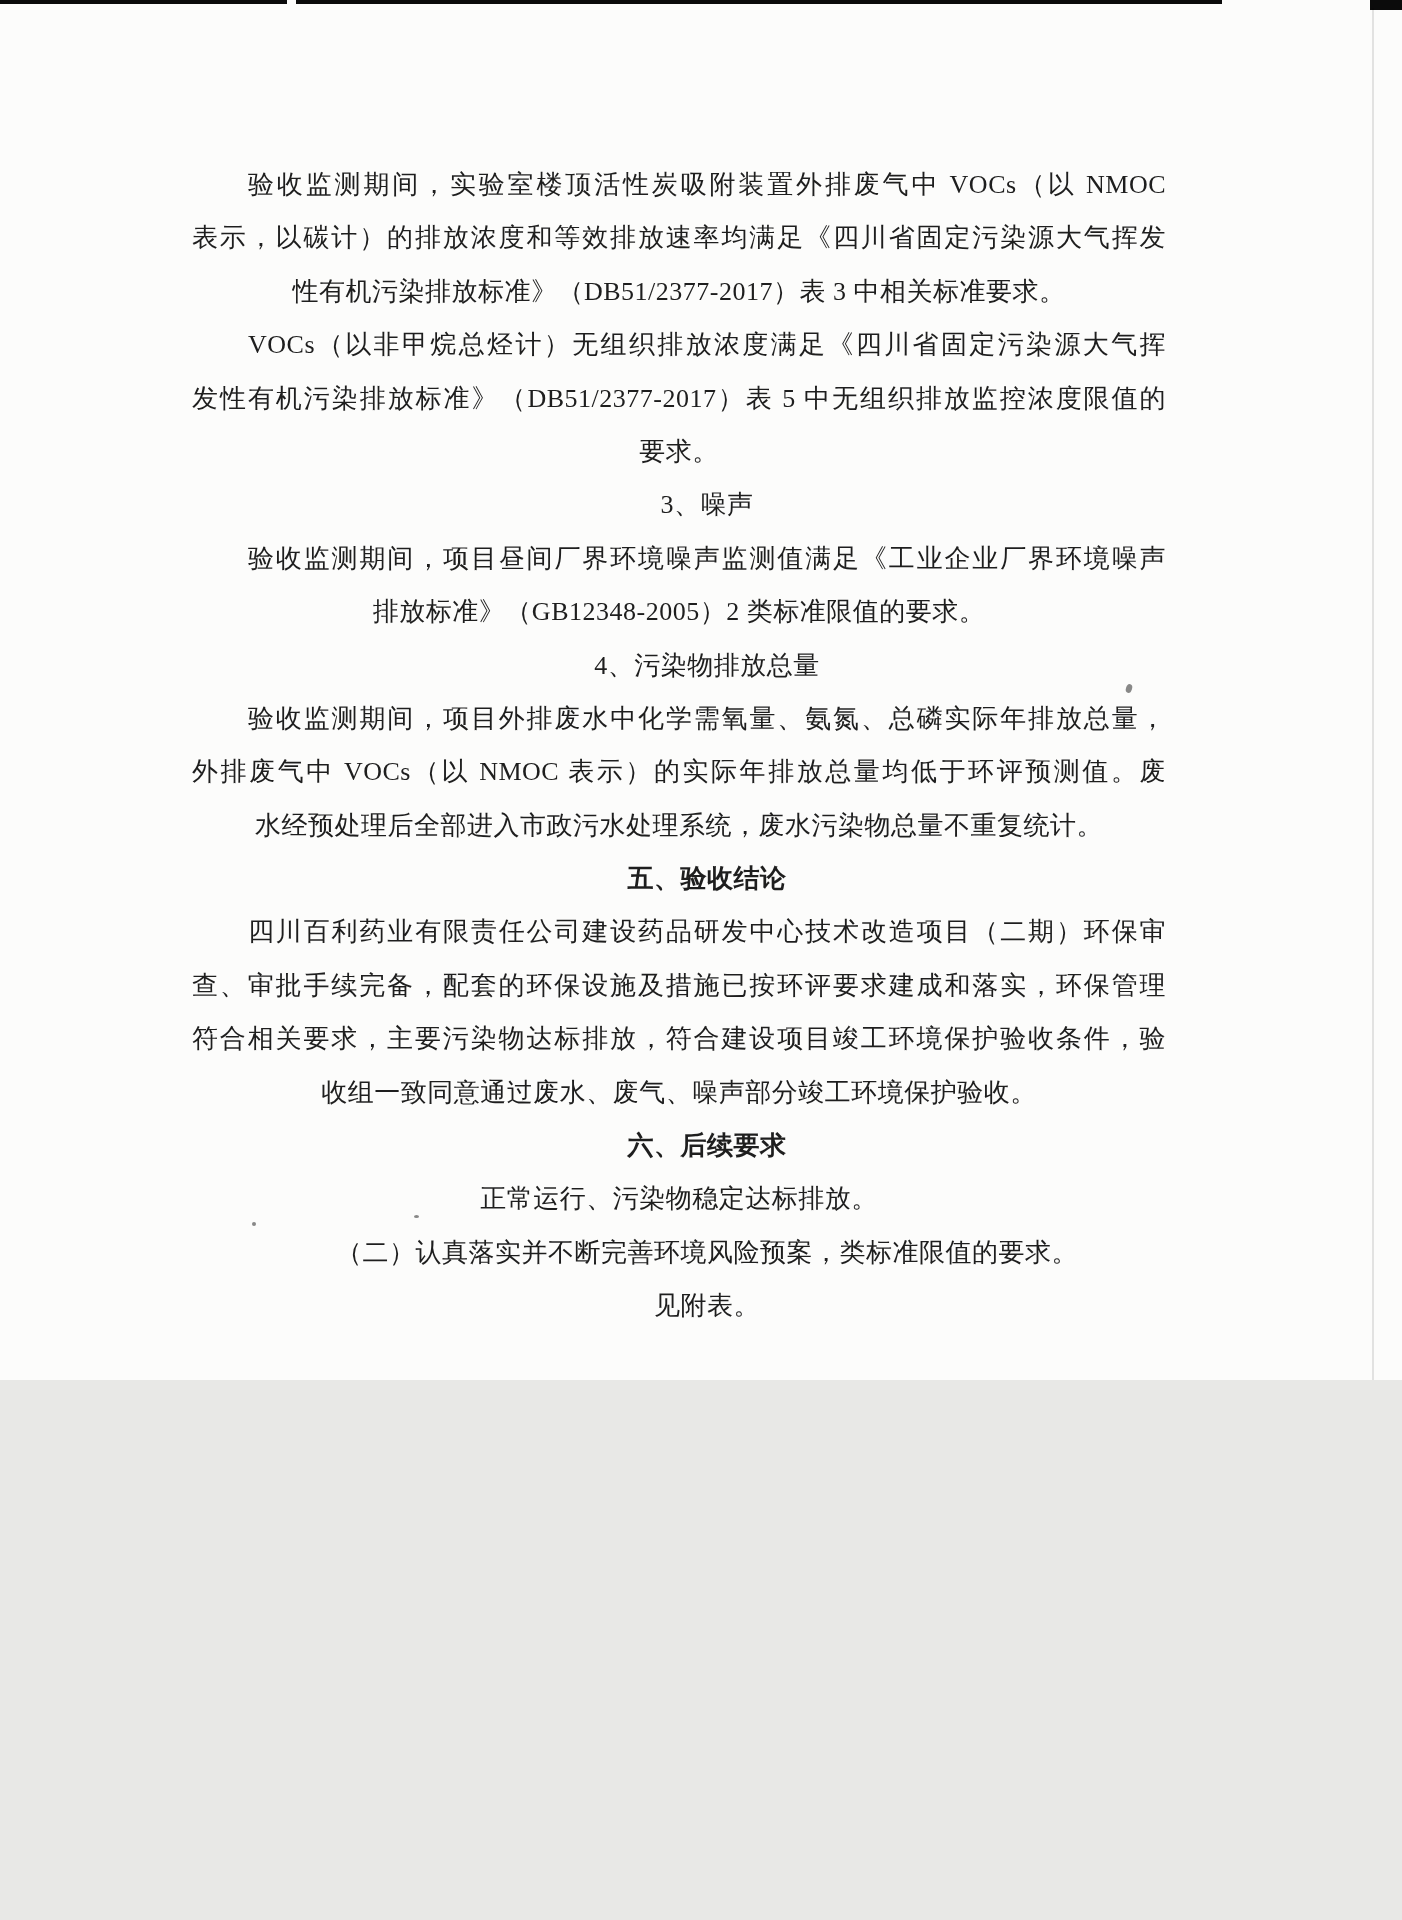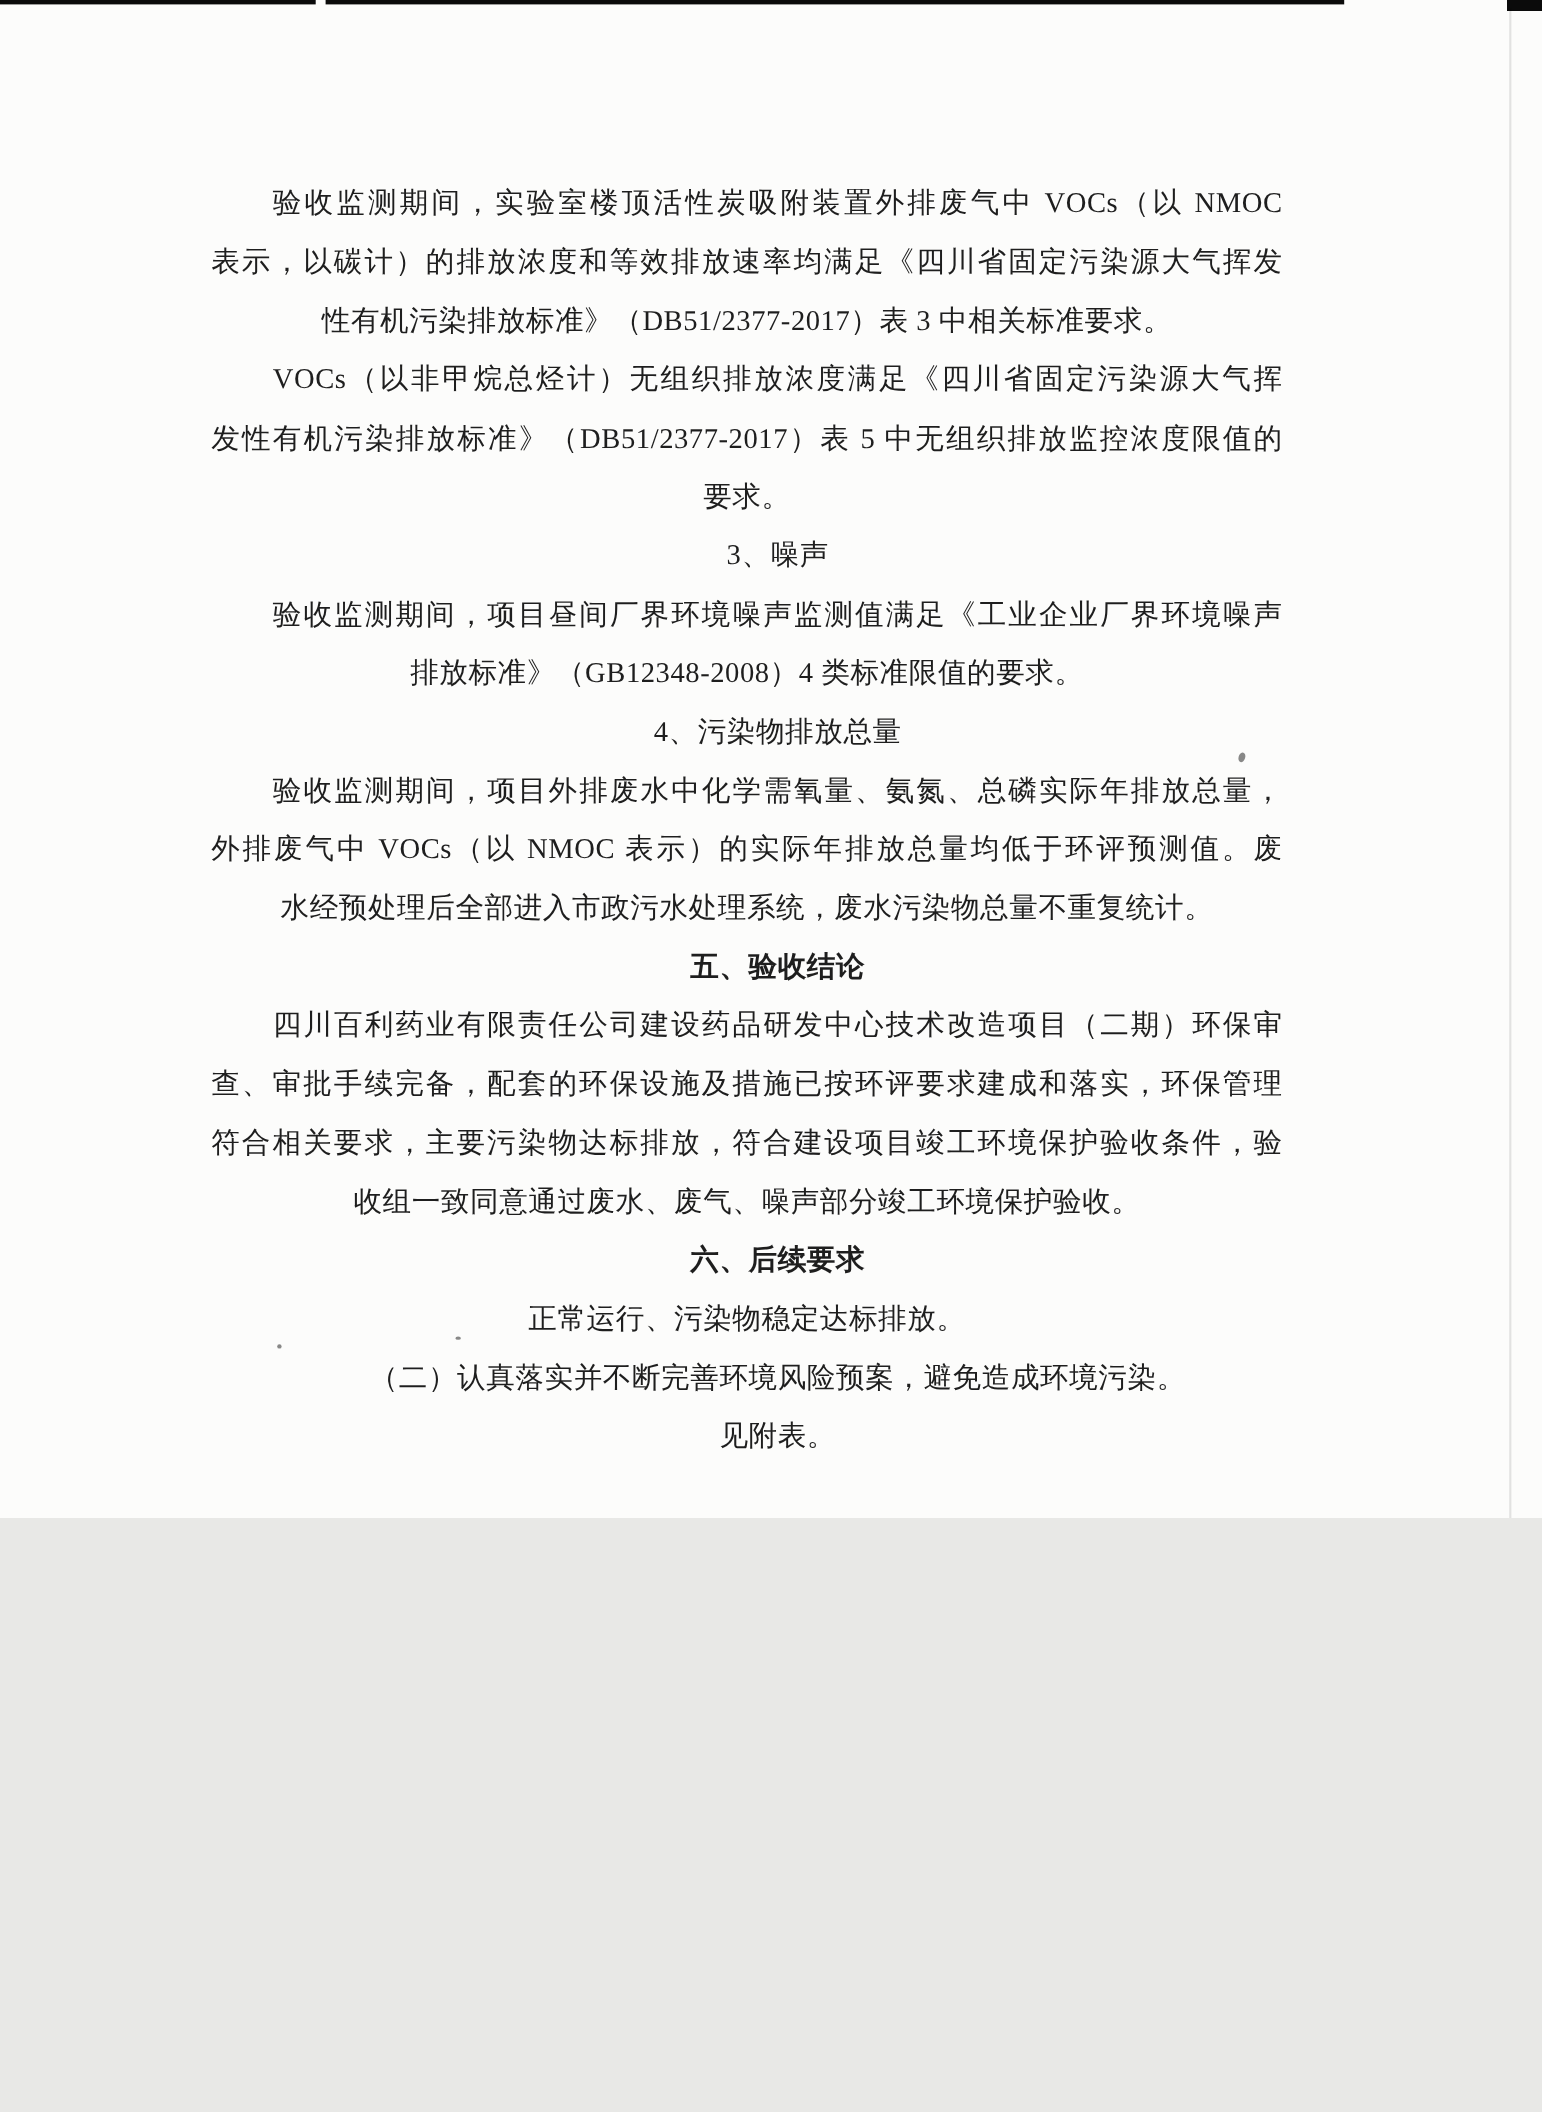--- a/index.html
+++ b/index.html
@@ -68,33 +68,33 @@
 
   <div class="text-block" id="lines">
       <div class="line indent fill">验收监测期间，实验室楼顶活性炭吸附装置外排废气中 VOCs（以 NMOC</div>
       <div class="line fill">表示，以碳计）的排放浓度和等效排放速率均满足《四川省固定污染源大气挥发</div>
       <div class="line">性有机污染排放标准》（DB51/2377-2017）表 3 中相关标准要求。</div>
       <div class="line indent fill">VOCs（以非甲烷总烃计）无组织排放浓度满足《四川省固定污染源大气挥</div>
       <div class="line fill">发性有机污染排放标准》（DB51/2377-2017）表 5 中无组织排放监控浓度限值的</div>
       <div class="line">要求。</div>
       <div class="line indent">3、噪声</div>
       <div class="line indent fill">验收监测期间，项目昼间厂界环境噪声监测值满足《工业企业厂界环境噪声</div>
-      <div class="line">排放标准》（GB12348-2008）4 类标准限值的要求。</div>
+      <div class="line">排放标准》（GB12348-2005）2 类标准限值的要求。</div>
       <div class="line indent">4、污染物排放总量</div>
       <div class="line indent fill">验收监测期间，项目外排废水中化学需氧量、氨氮、总磷实际年排放总量，</div>
       <div class="line fill">外排废气中 VOCs（以 NMOC 表示）的实际年排放总量均低于环评预测值。废</div>
       <div class="line">水经预处理后全部进入市政污水处理系统，废水污染物总量不重复统计。</div>
       <div class="line indent bold">五、验收结论</div>
       <div class="line indent fill">四川百利药业有限责任公司建设药品研发中心技术改造项目（二期）环保审</div>
       <div class="line fill">查、审批手续完备，配套的环保设施及措施已按环评要求建成和落实，环保管理</div>
       <div class="line fill">符合相关要求，主要污染物达标排放，符合建设项目竣工环境保护验收条件，验</div>
       <div class="line">收组一致同意通过废水、废气、噪声部分竣工环境保护验收。</div>
       <div class="line indent bold">六、后续要求</div>
       <div class="line">正常运行、污染物稳定达标排放。</div>
-      <div class="line indent">（二）认真落实并不断完善环境风险预案，避免造成环境污染。</div>
+      <div class="line indent">（二）认真落实并不断完善环境风险预案，类标准限值的要求。</div>
       <div class="line indent">见附表。</div>
     </div>
 
   <div class="sig-company">四川百利药业有限责任公司</div>
   <div class="sig-date">2019 年 3 月 23 日</div>
 
   <svg class="stamp" viewBox="0 0 280 280" width="280" height="280" xmlns="http://www.w3.org/2000/svg">
     <defs>
       <path id="arcP" d="M 55.6 199.1 A 103 103 0 1 1 224.4 199.1" fill="none"></path>
       <path id="numP" d="M 73 192 A 85 85 0 0 0 207 192" fill="none"></path>

